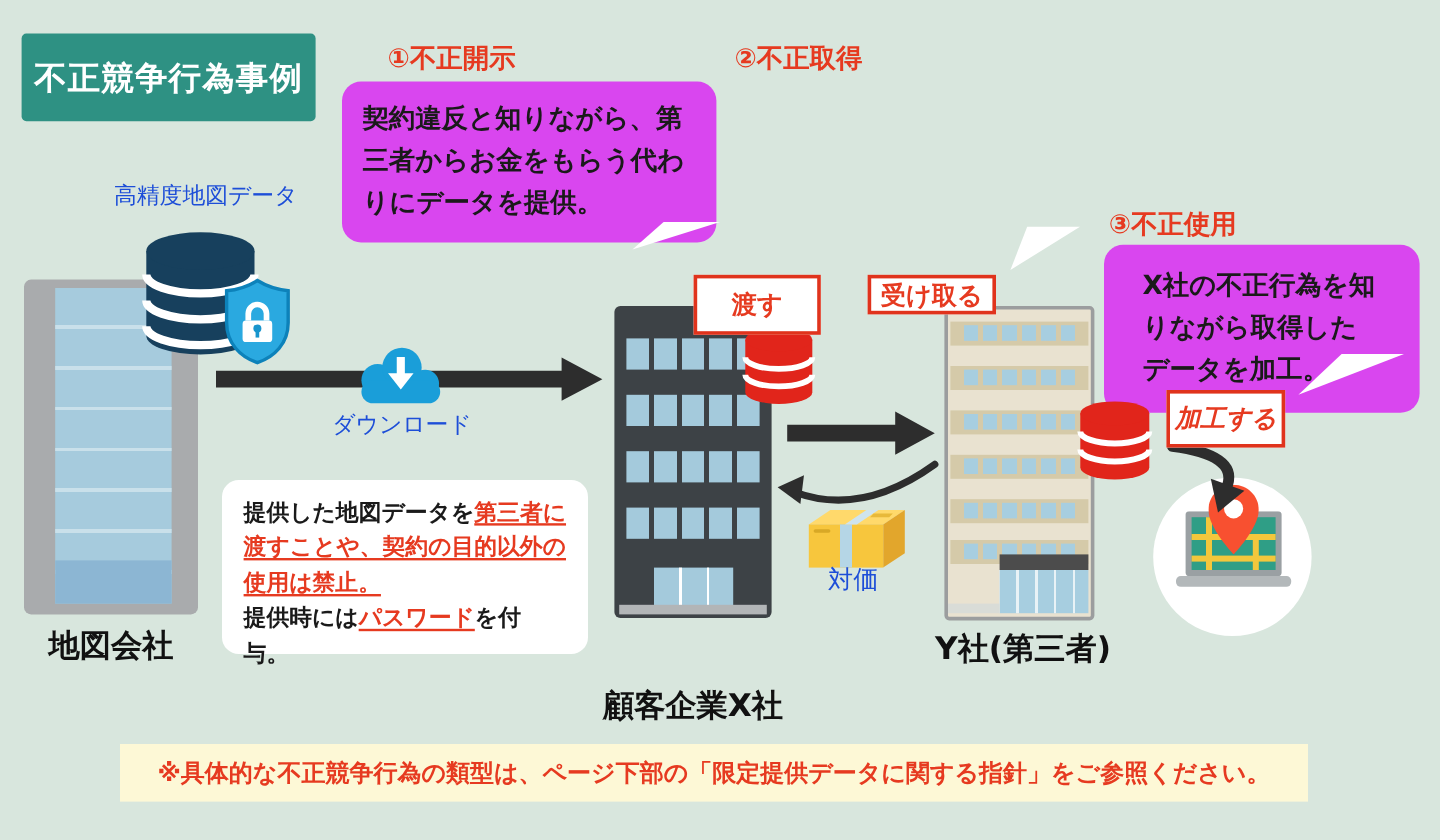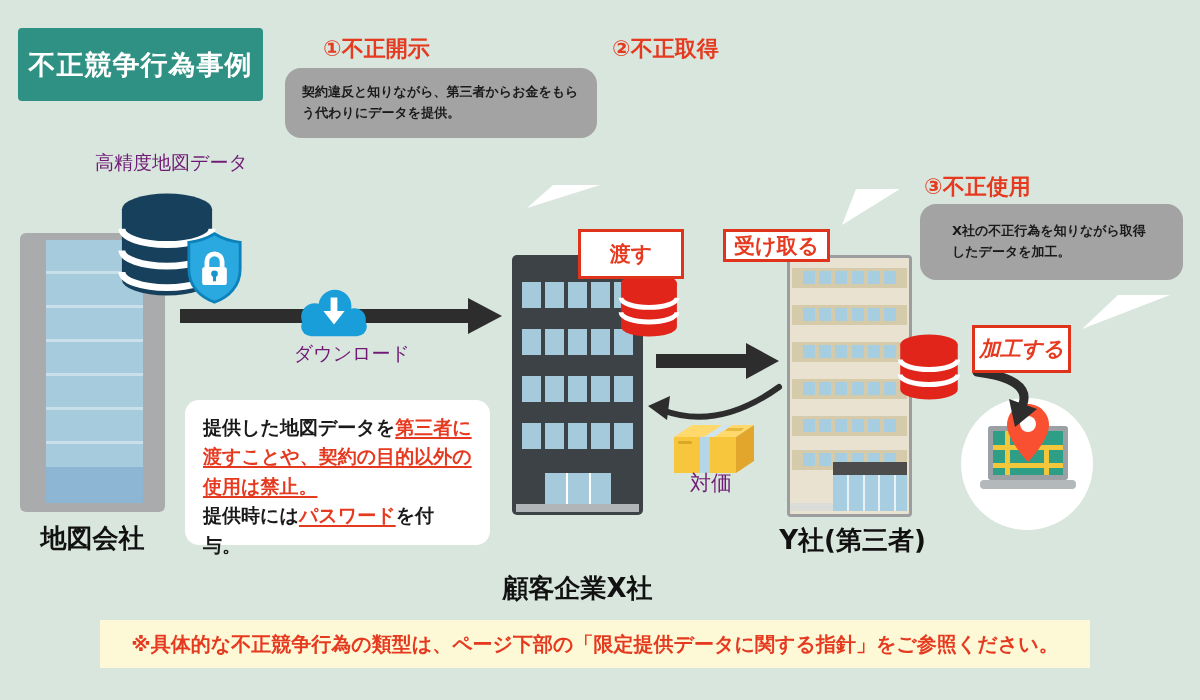--- a/index.html
+++ b/index.html
@@ -12,43 +12,43 @@
     display:flex;align-items:center;justify-content:center;z-index:6;}
   .title-badge span{color:#fff;font-size:27px;font-weight:bold;letter-spacing:1px;}
 
   
   .callout-head{color:#e63a20;font-size:22px;font-weight:bold;z-index:6;}
   .ch1{left:283px;top:34px;margin-left:40px;}
   .ch2{left:612px;top:34px;}
   .ch3{left:924px;top:172px;}
 
   
-  .bubble{background:#a3a3a3;border-radius:16px;color:#1a1a1a;font-size:13px;font-weight:bold;
+  .bubble{background:#d946ef;border-radius:16px;color:#1a1a1a;font-size:22px;font-weight:bold;
     line-height:1.6;z-index:2;box-sizing:border-box;}
   .bubble1{left:285px;top:68px;width:312px;padding:14px 17px;}
   .bubble2{left:607px;top:70px;width:318px;padding:17px 17px;}
   .bubble3{left:920px;top:204px;width:263px;padding:17px 32px;}
 
   
   .note-box{left:185px;top:400px;width:305px;height:145px;background:#fff;border-radius:14px;
     box-sizing:border-box;padding:13px 18px;font-size:19px;font-weight:bold;color:#1a1a1a;
     line-height:1.55;z-index:2;}
   .red-u{color:#e63a20;text-decoration:underline;text-decoration-thickness:2px;text-underline-offset:3px;}
 
   
   .action-label{background:#fff;border:3px solid #e0331c;color:#e63a20;font-size:21px;font-weight:bold;
     display:flex;align-items:center;justify-content:center;z-index:7;box-sizing:border-box;}
   .al-give{left:578px;top:229px;width:106px;height:50px;}
   .al-receive{left:723px;top:229px;width:107px;height:33px;}
   .al-process{left:972px;top:325px;width:99px;height:48px;font-style:italic;}
 
   
-  .plain-label{color:#701a75;z-index:6;}
+  .plain-label{color:#1d4ed8;z-index:6;}
   .lbl-datasource{left:95px;top:150px;font-size:19px;}
-  .lbl-download{left:260px;top:341px;width:150px;text-align:right;font-size:19px;}
+  .lbl-download{left:260px;top:341px;width:150px;text-align:center;font-size:19px;}
   .lbl-compensation{left:680px;top:469px;width:62px;text-align:center;font-size:21px;}
   .company-label{font-weight:bold;font-size:26px;color:#111;text-align:center;z-index:6;}
   .cl-map{left:20px;top:521px;width:145px;}
   .cl-x{left:495px;top:523px;width:165px;margin-top:48px;}
   .cl-y{left:770px;top:523px;width:165px;}
 
   
   .bldg-map{left:20px;top:233px;width:145px;height:279px;background:#a9abad;border-radius:6px;z-index:2;}
   .bldg-map .glass{position:absolute;left:26px;right:22px;top:7px;bottom:9px;background:#a6cbdd;
     background-image:repeating-linear-gradient(180deg,rgba(0,0,0,0) 0 31px,#c9e0ea 31px 34px);}

